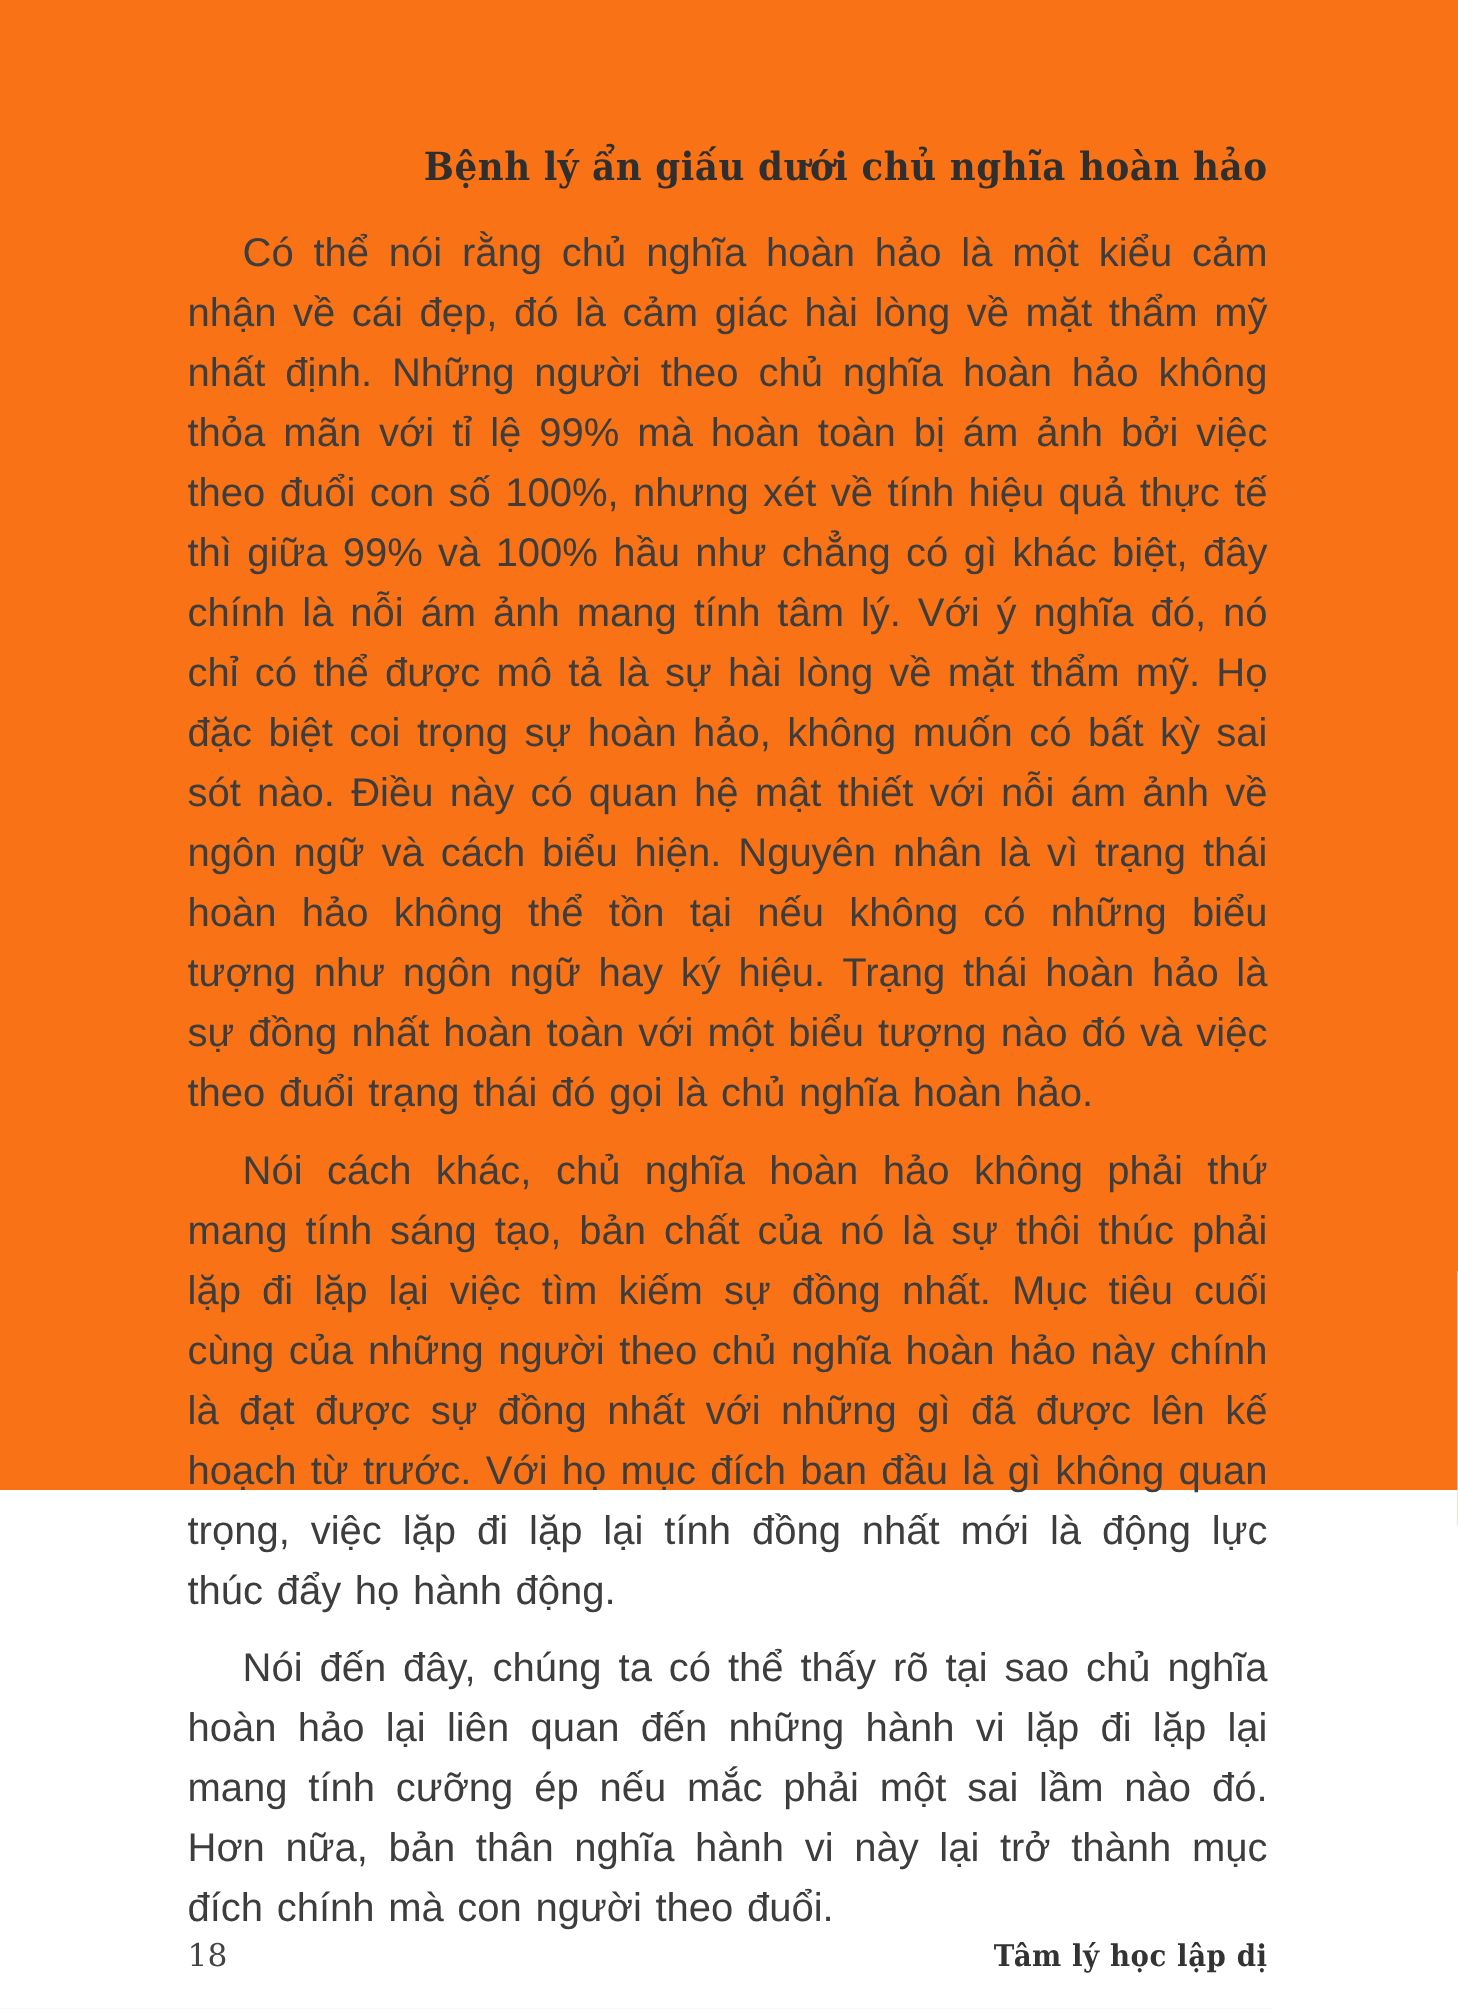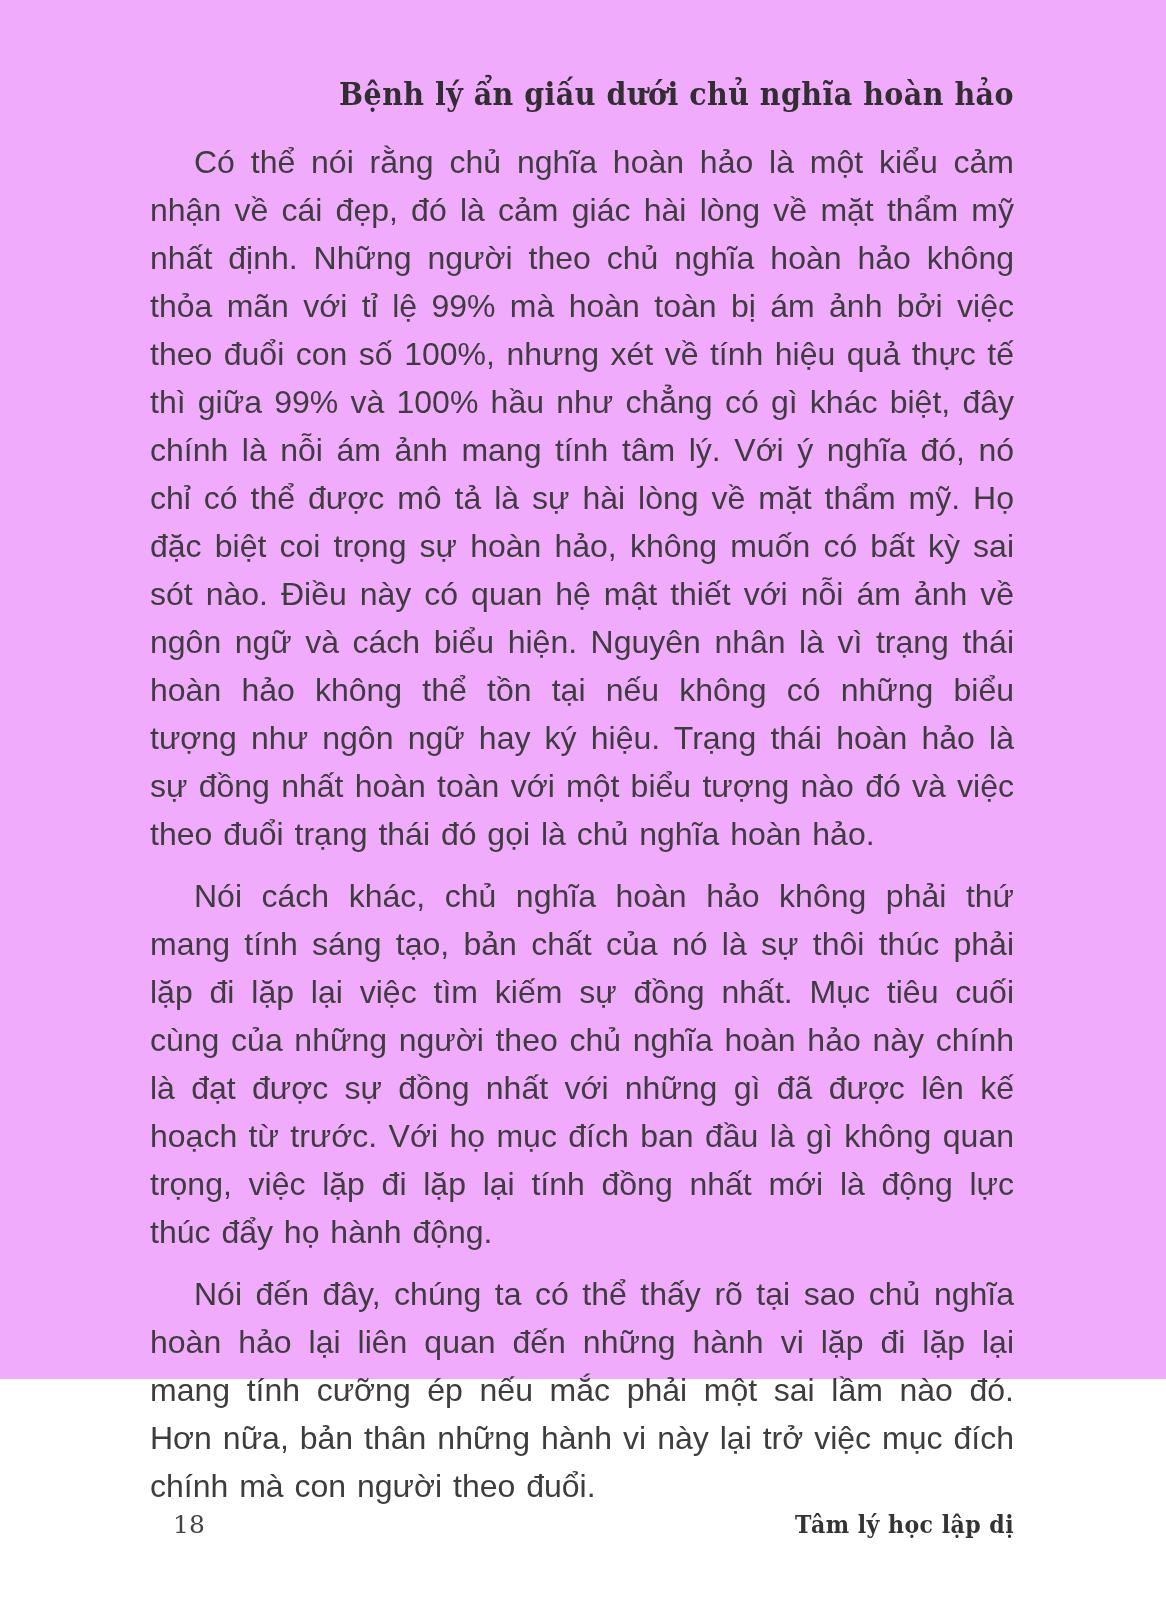--- a/index.html
+++ b/index.html
@@ -10,25 +10,25 @@
   }
   body {
     width: 1166px;
     height: 1607px;
     overflow: hidden;
     font-family: "Liberation Sans", sans-serif;
   }
   .page {
     box-sizing: border-box;
     width: 1166px;
-    height: 1379px;
-    padding: 76px 152px 120px 150px;
+    height: 1192px;
+    padding: 116px 152px 120px 150px;
     display: flex;
     flex-direction: column;
-    background: #f0abfc;
+    background: #f97316;
   }
   .running-head {
     text-align: right;
     font-family: "DejaVu Serif", serif;
     font-size: 31px;
     font-weight: 600;
     letter-spacing: 0.5px;
     color: #2f2f2f;
     transform: scaleX(0.92);
     transform-origin: right center;
@@ -47,21 +47,20 @@
   }
   .body-text p:last-child {
     margin-bottom: 0;
   }
   .footer {
     margin-top: auto;
     display: flex;
     justify-content: space-between;
     align-items: baseline;
     color: #3d3d3d;
-    margin-left: 23px;
   }
   .page-number {
     font-family: "DejaVu Serif", serif;
     font-size: 25px;
     color: #444444;
   }
   .book-title {
     font-family: "DejaVu Serif", serif;
     font-size: 24px;
     font-weight: 600;
@@ -74,21 +73,21 @@
 </head>
 <body>
 
 <div class="page">
 
   <div class="running-head">Bệnh lý ẩn giấu dưới chủ nghĩa hoàn hảo</div>
 
   <div class="body-text">
     <p>Có thể nói rằng chủ nghĩa hoàn hảo là một kiểu cảm nhận về cái đẹp, đó là cảm giác hài lòng về mặt thẩm mỹ nhất định. Những người theo chủ nghĩa hoàn hảo không thỏa mãn với tỉ lệ 99% mà hoàn toàn bị ám ảnh bởi việc theo đuổi con số 100%, nhưng xét về tính hiệu quả thực tế thì giữa 99% và 100% hầu như chẳng có gì khác biệt, đây chính là nỗi ám ảnh mang tính tâm lý. Với ý nghĩa đó, nó chỉ có thể được mô tả là sự hài lòng về mặt thẩm mỹ. Họ đặc biệt coi trọng sự hoàn hảo, không muốn có bất kỳ sai sót nào. Điều này có quan hệ mật thiết với nỗi ám ảnh về ngôn ngữ và cách biểu hiện. Nguyên nhân là vì trạng thái hoàn hảo không thể tồn tại nếu không có những biểu tượng như ngôn ngữ hay ký hiệu. Trạng thái hoàn hảo là sự đồng nhất hoàn toàn với một biểu tượng nào đó và việc theo đuổi trạng thái đó gọi là chủ nghĩa hoàn hảo.</p>
     <p>Nói cách khác, chủ nghĩa hoàn hảo không phải thứ mang tính sáng tạo, bản chất của nó là sự thôi thúc phải lặp đi lặp lại việc tìm kiếm sự đồng nhất. Mục tiêu cuối cùng của những người theo chủ nghĩa hoàn hảo này chính là đạt được sự đồng nhất với những gì đã được lên kế hoạch từ trước. Với họ mục đích ban đầu là gì không quan trọng, việc lặp đi lặp lại tính đồng nhất mới là động lực thúc đẩy họ hành động.</p>
-    <p>Nói đến đây, chúng ta có thể thấy rõ tại sao chủ nghĩa hoàn hảo lại liên quan đến những hành vi lặp đi lặp lại mang tính cưỡng ép nếu mắc phải một sai lầm nào đó. Hơn nữa, bản thân những hành vi này lại trở việc mục đích chính mà con người theo đuổi.</p>
+    <p>Nói đến đây, chúng ta có thể thấy rõ tại sao chủ nghĩa hoàn hảo lại liên quan đến những hành vi lặp đi lặp lại mang tính cưỡng ép nếu mắc phải một sai lầm nào đó. Hơn nữa, bản thân nghĩa hành vi này lại trở thành mục đích chính mà con người theo đuổi.</p>
   </div>
 
   <div class="footer">
     <span class="page-number">18</span>
     <span class="book-title">Tâm lý học lập dị</span>
   </div>
 
 </div>
 
 </body></html>

